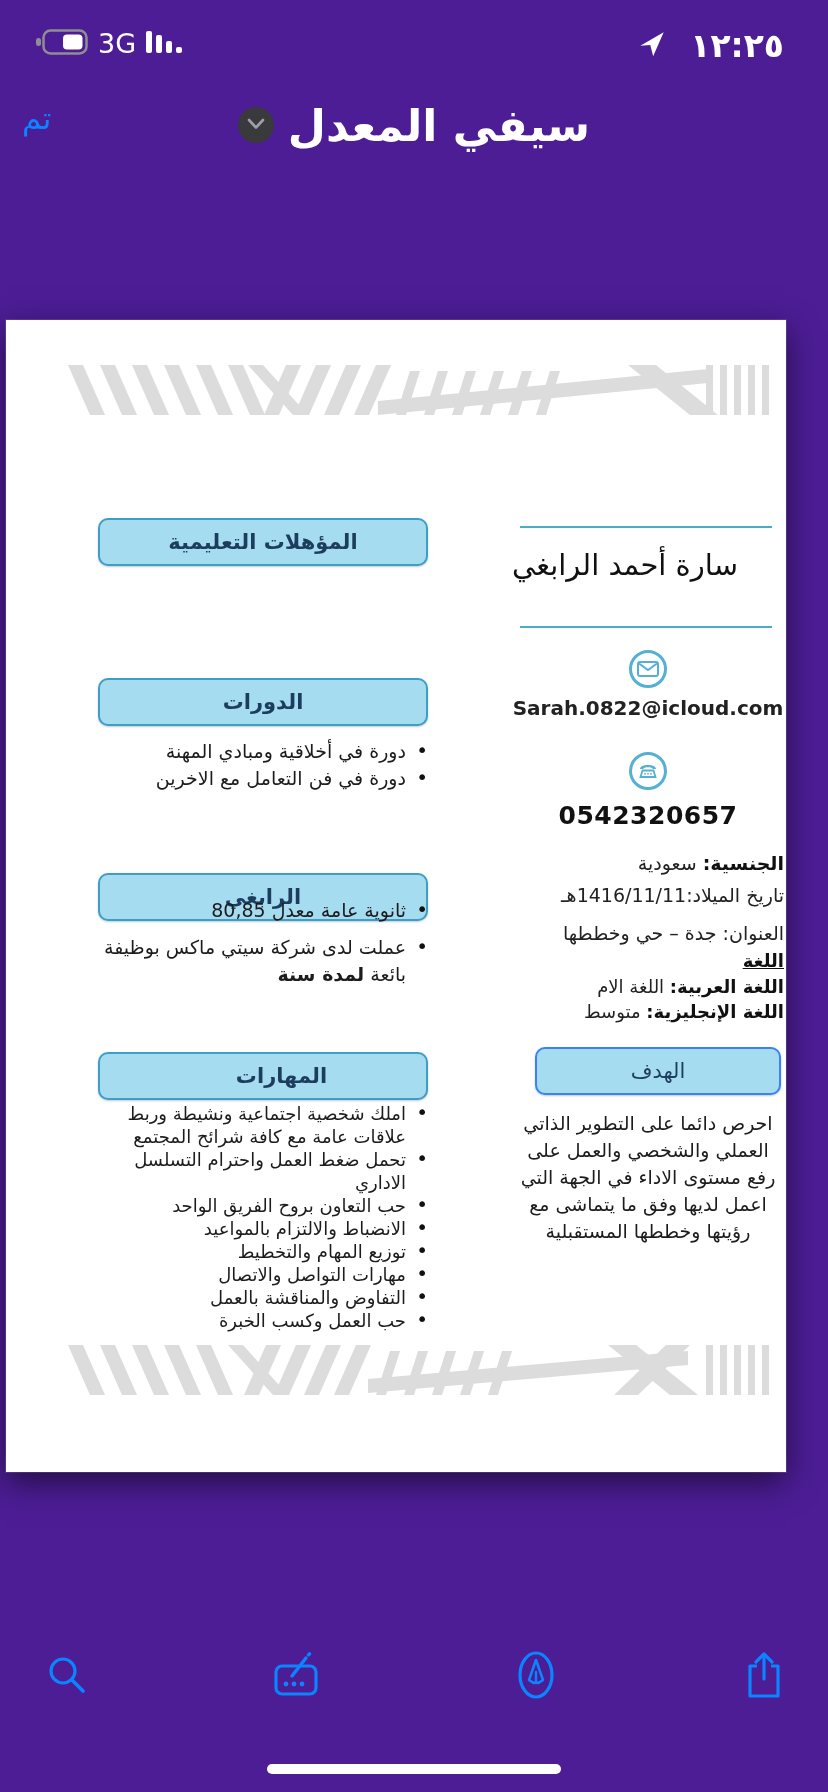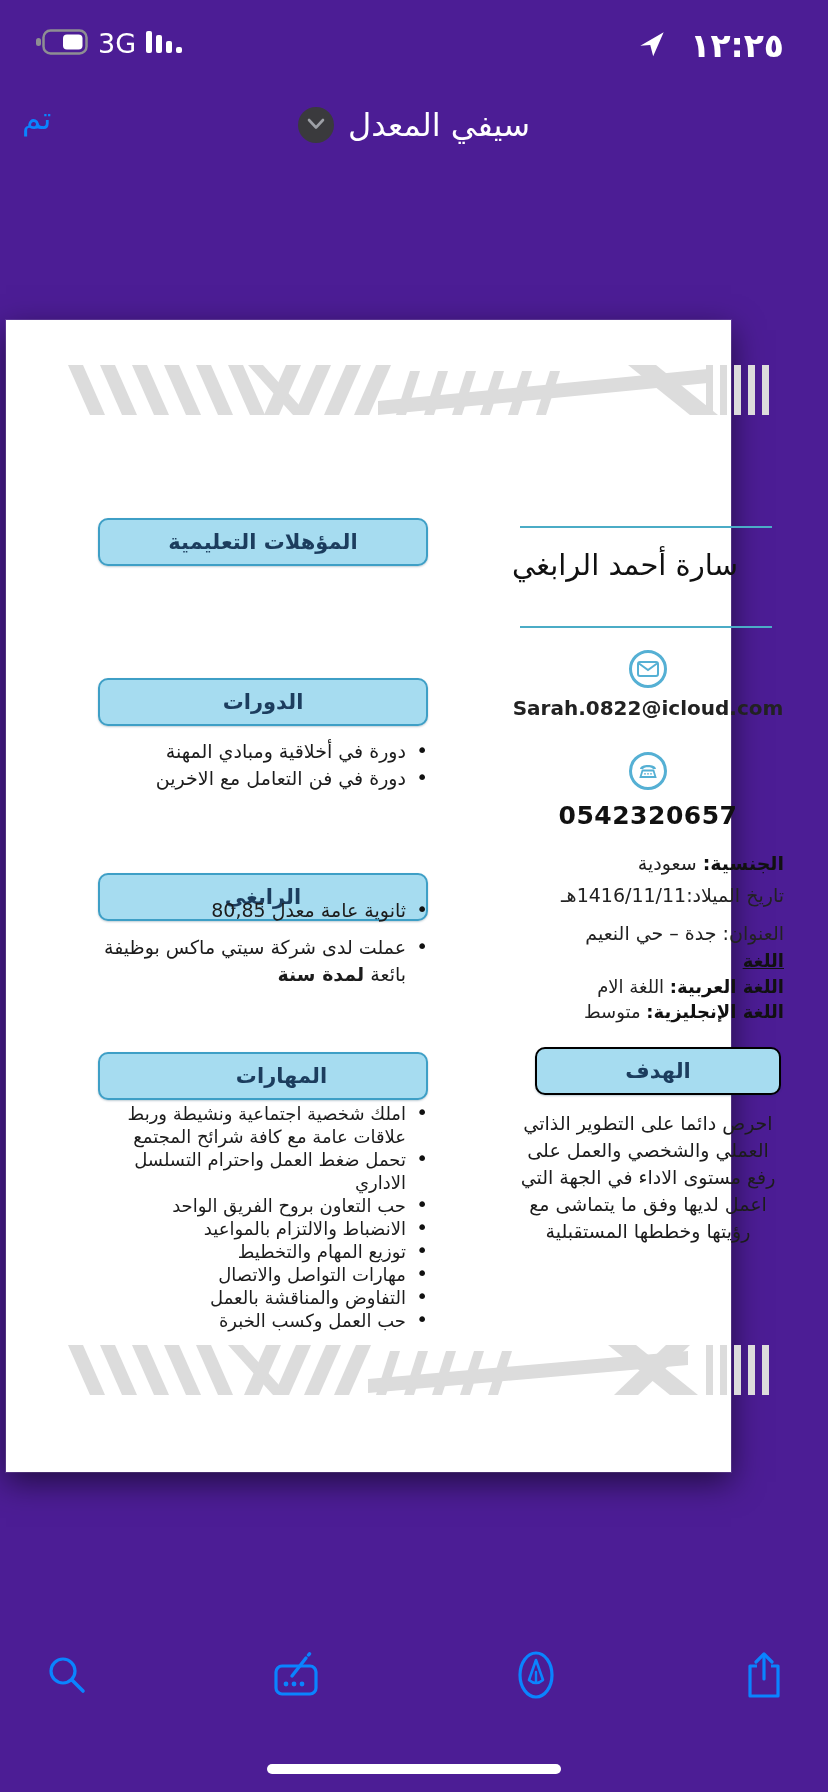--- a/index.html
+++ b/index.html
@@ -12,34 +12,34 @@
   .sb-left { position:absolute; left:36px; top:28px; display:flex; align-items:center; gap:10px; }
   .sb-network { color:#fff; font-size:27px; font-weight:400; }
   .sb-right { position:absolute; right:44px; top:26px; display:flex; align-items:center; gap:24px; }
   .sb-time { color:#fff; font-size:33px; font-weight:600; letter-spacing:1px; }
 
   
   .nav-bar { position:absolute; top:90px; left:0; width:828px; height:70px; }
   .done-btn { position:absolute; left:22px; top:10px; color:#0a84ff; font-size:31px; background:none; border:none; font-family:inherit; cursor:pointer; }
   .title-group { position:absolute; left:0; top:0; width:828px; height:70px; display:flex; align-items:center; justify-content:center; gap:14px; }
   .chevron-circle { width:36px; height:36px; border-radius:50%; background:#3a3a3d; display:flex; align-items:center; justify-content:center; border:none; cursor:pointer; }
-  .nav-title { color:#fff; font-size:32px; font-weight:400; }
-
-  
-  .page { position:absolute; left:6px; top:320px; width:725px; height:1152px; background:#ffffff; direction:rtl;
+  .nav-title { color:#fff; font-size:44px; font-weight:700; }
+
+  
+  .page { position:absolute; left:6px; top:320px; width:780px; height:1152px; background:#ffffff; direction:rtl;
           box-shadow:0 0 0 1px rgba(255,255,255,.12), 0 10px 30px rgba(0,0,0,.55); }
   .banner { position:absolute; left:62px; width:702px; height:50px; }
   .banner.top { top:45px; } .banner.bottom { top:1025px; }
 
   .sec-h { position:absolute; left:92px; width:330px; height:48px; background:#a6dcf0; border:2px solid #3e9fc6;
            border-radius:10px; color:#1c3d5e; font-weight:bold; font-size:21px;
            display:flex; align-items:center; justify-content:center; box-shadow:0 1px 2px rgba(0,60,90,.25); }
   #h-qual { top:198px; } #h-courses { top:358px; } #h-exp { top:553px; } #h-skills { top:732px;padding-left:37px; }
-  .obj-h  { position:absolute; left:529px; width:246px; height:48px; top:727px; background:#a6dcf0; border:2px solid #000000;
-           border-radius:10px; color:#1c3d5e; font-weight:bold; font-size:21px; display:flex; align-items:center; justify-content:center;
+  .obj-h  { position:absolute; left:529px; width:246px; height:48px; top:727px; background:#a6dcf0; border:2px solid #3b82f6;
+           border-radius:10px; color:#1c3d5e; font-weight:normal; font-size:21px; display:flex; align-items:center; justify-content:center;
            box-shadow:0 1px 2px rgba(0,60,90,.25); }
 
   .blk { position:absolute; left:92px; width:332px; color:#1c1c1c; }
   .b-row { position:relative; padding-right:24px; text-align:right; }
   .b-row::before { content:"•"; position:absolute; right:2px; top:-1px; font-size:20px; color:#111; }
   #blk-qual { top:576px; font-size:19px; line-height:28px; }
   #blk-courses { top:418px; font-size:19px; line-height:27px; }
   #blk-exp { top:614px; font-size:19px; line-height:27px; }
   #blk-skills { top:782px; font-size:18px; line-height:23px; }
   .bold-part { font-weight:bold; }
@@ -206,21 +206,21 @@
 
       <div class="info-line" id="inf-nat">
         <span class="lbl">الجنسية:</span>
         <span>سعودية</span>
       </div>
       <div class="info-line" id="inf-bd">
         <span>تاريخ الميلاد:</span><span>1416/11/11هـ</span>
       </div>
       <div class="info-line" id="inf-addr">
         <span>العنوان:</span>
-        <span>جدة – حي النعيم</span>
+        <span>جدة – حي وخططها</span>
       </div>
 
       <div class="lang-head">اللغة</div>
       <div class="lang-line" id="lang-ar">
         <span class="lbl">اللغة العربية:</span>
         <span>اللغة الام</span>
       </div>
       <div class="lang-line" id="lang-en">
         <span class="lbl">اللغة الإنجليزية:</span>
         <span>متوسط</span>

